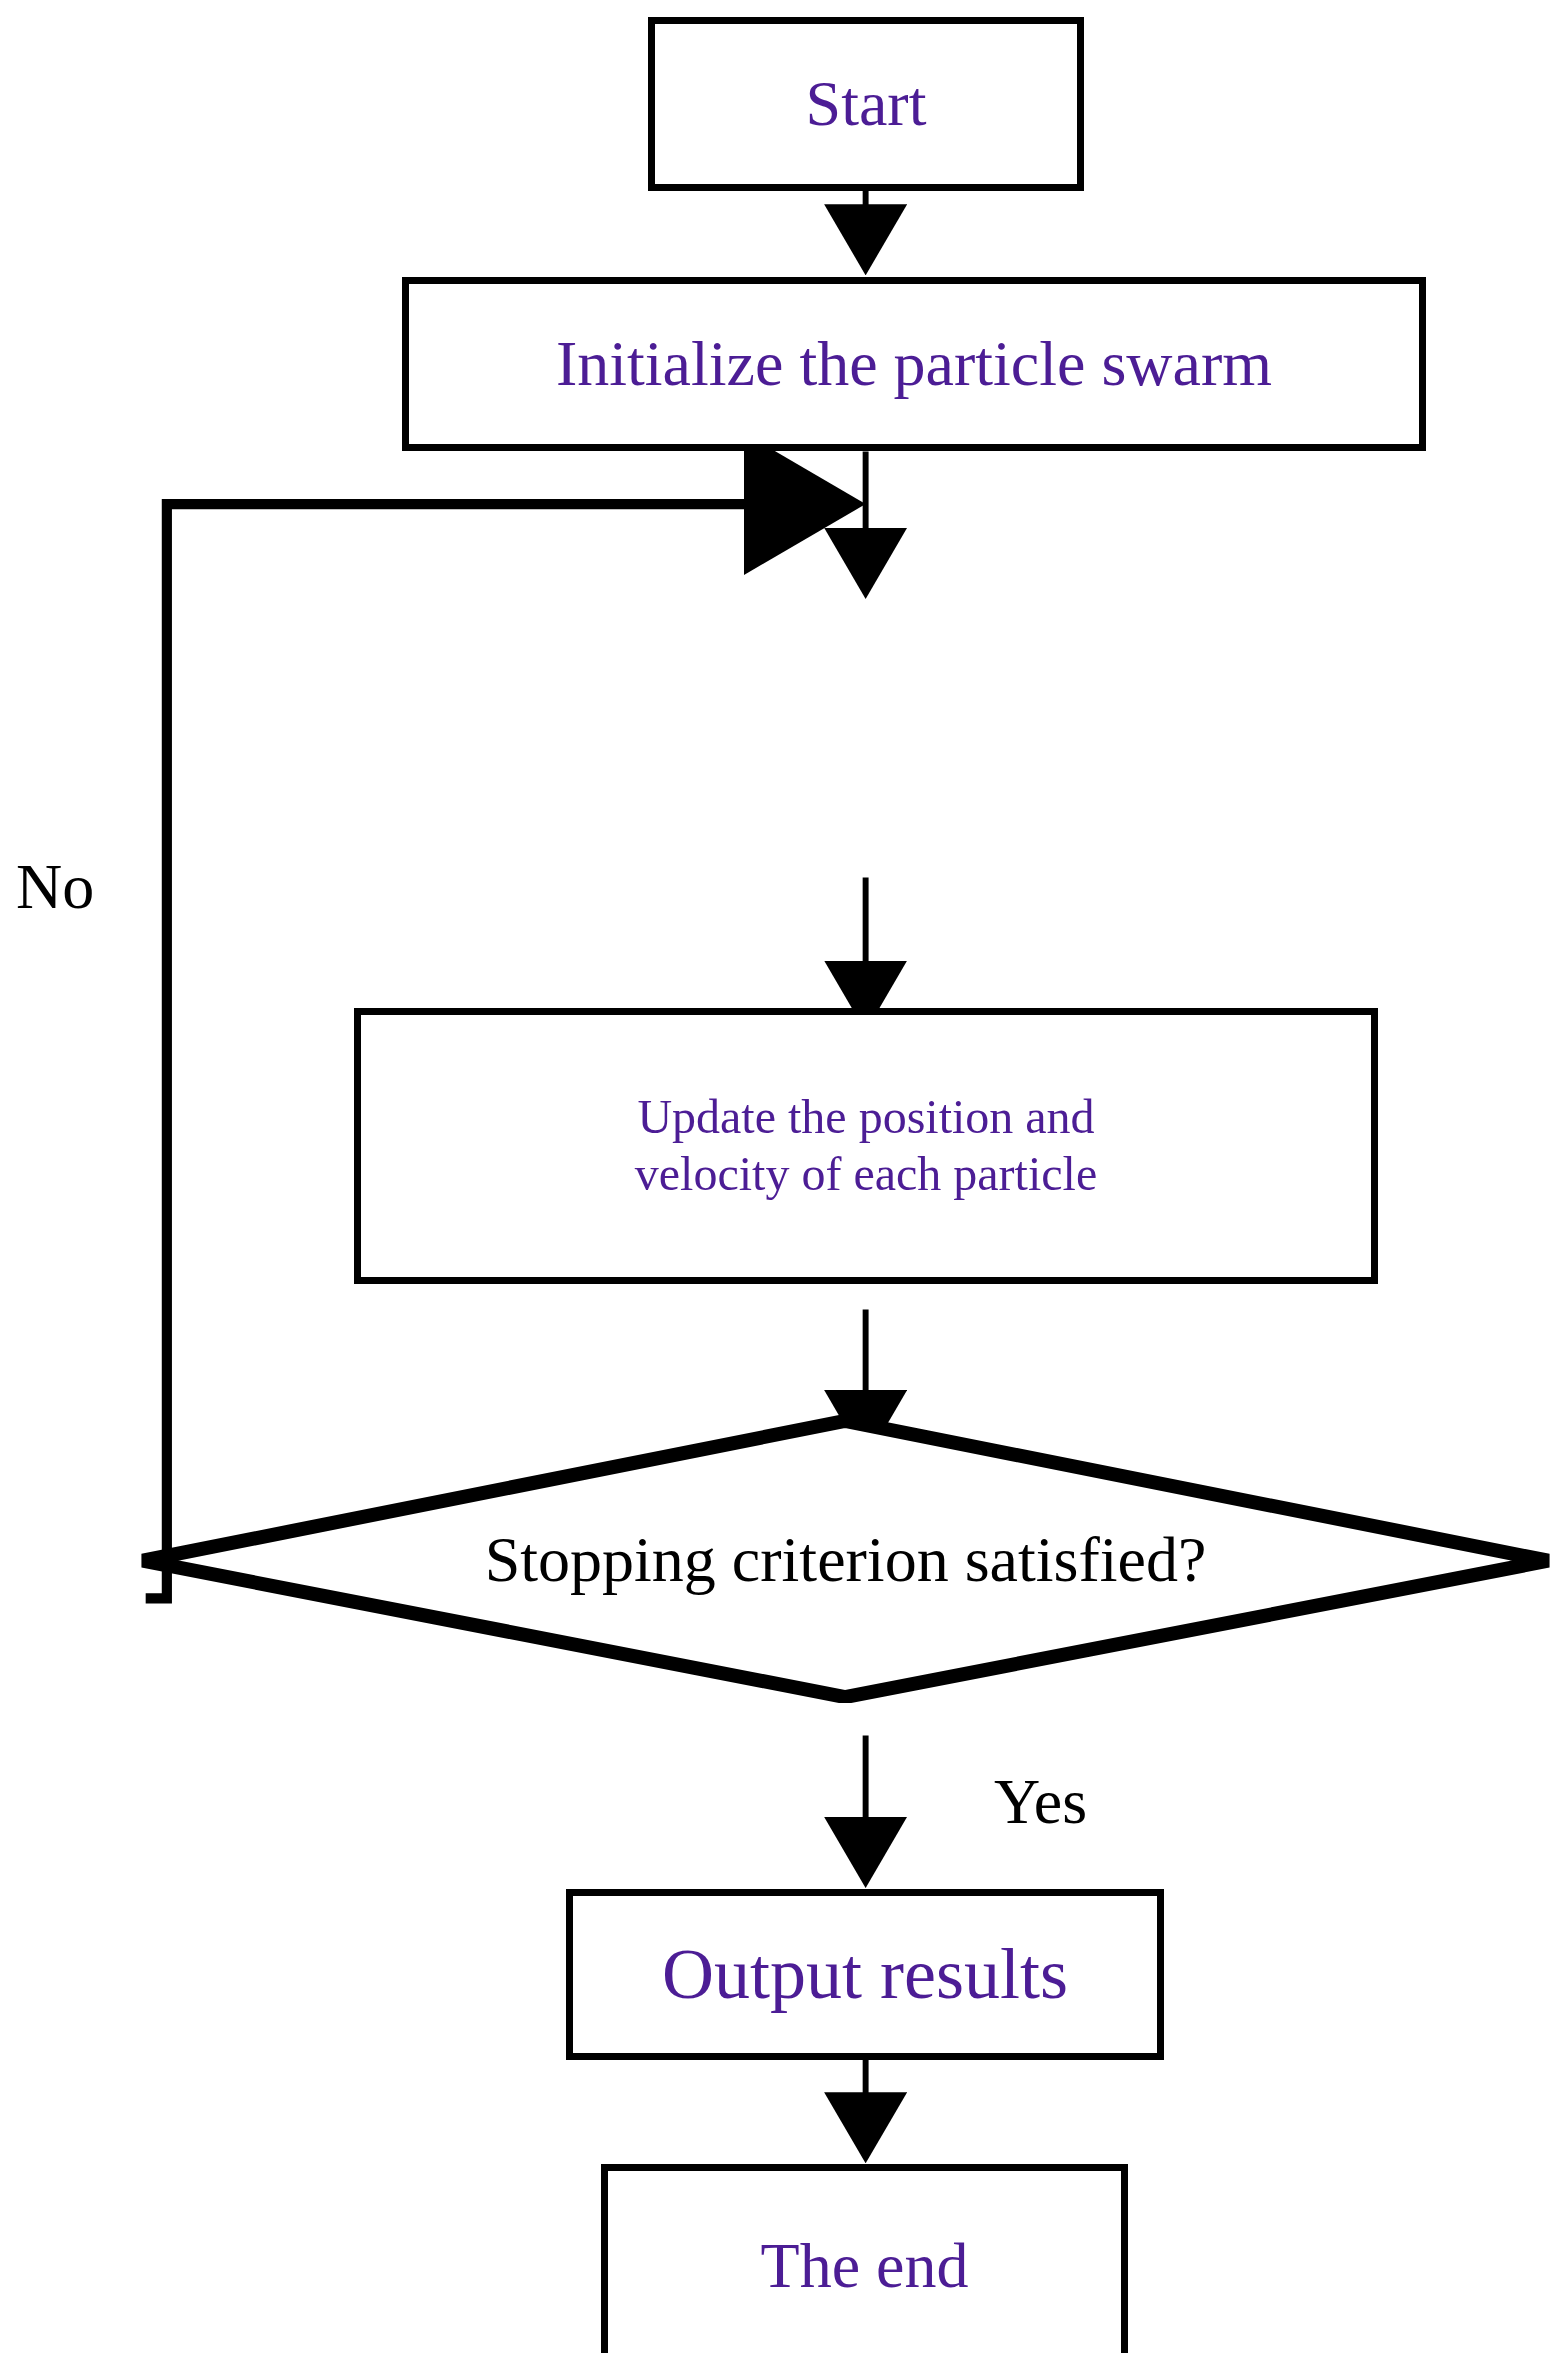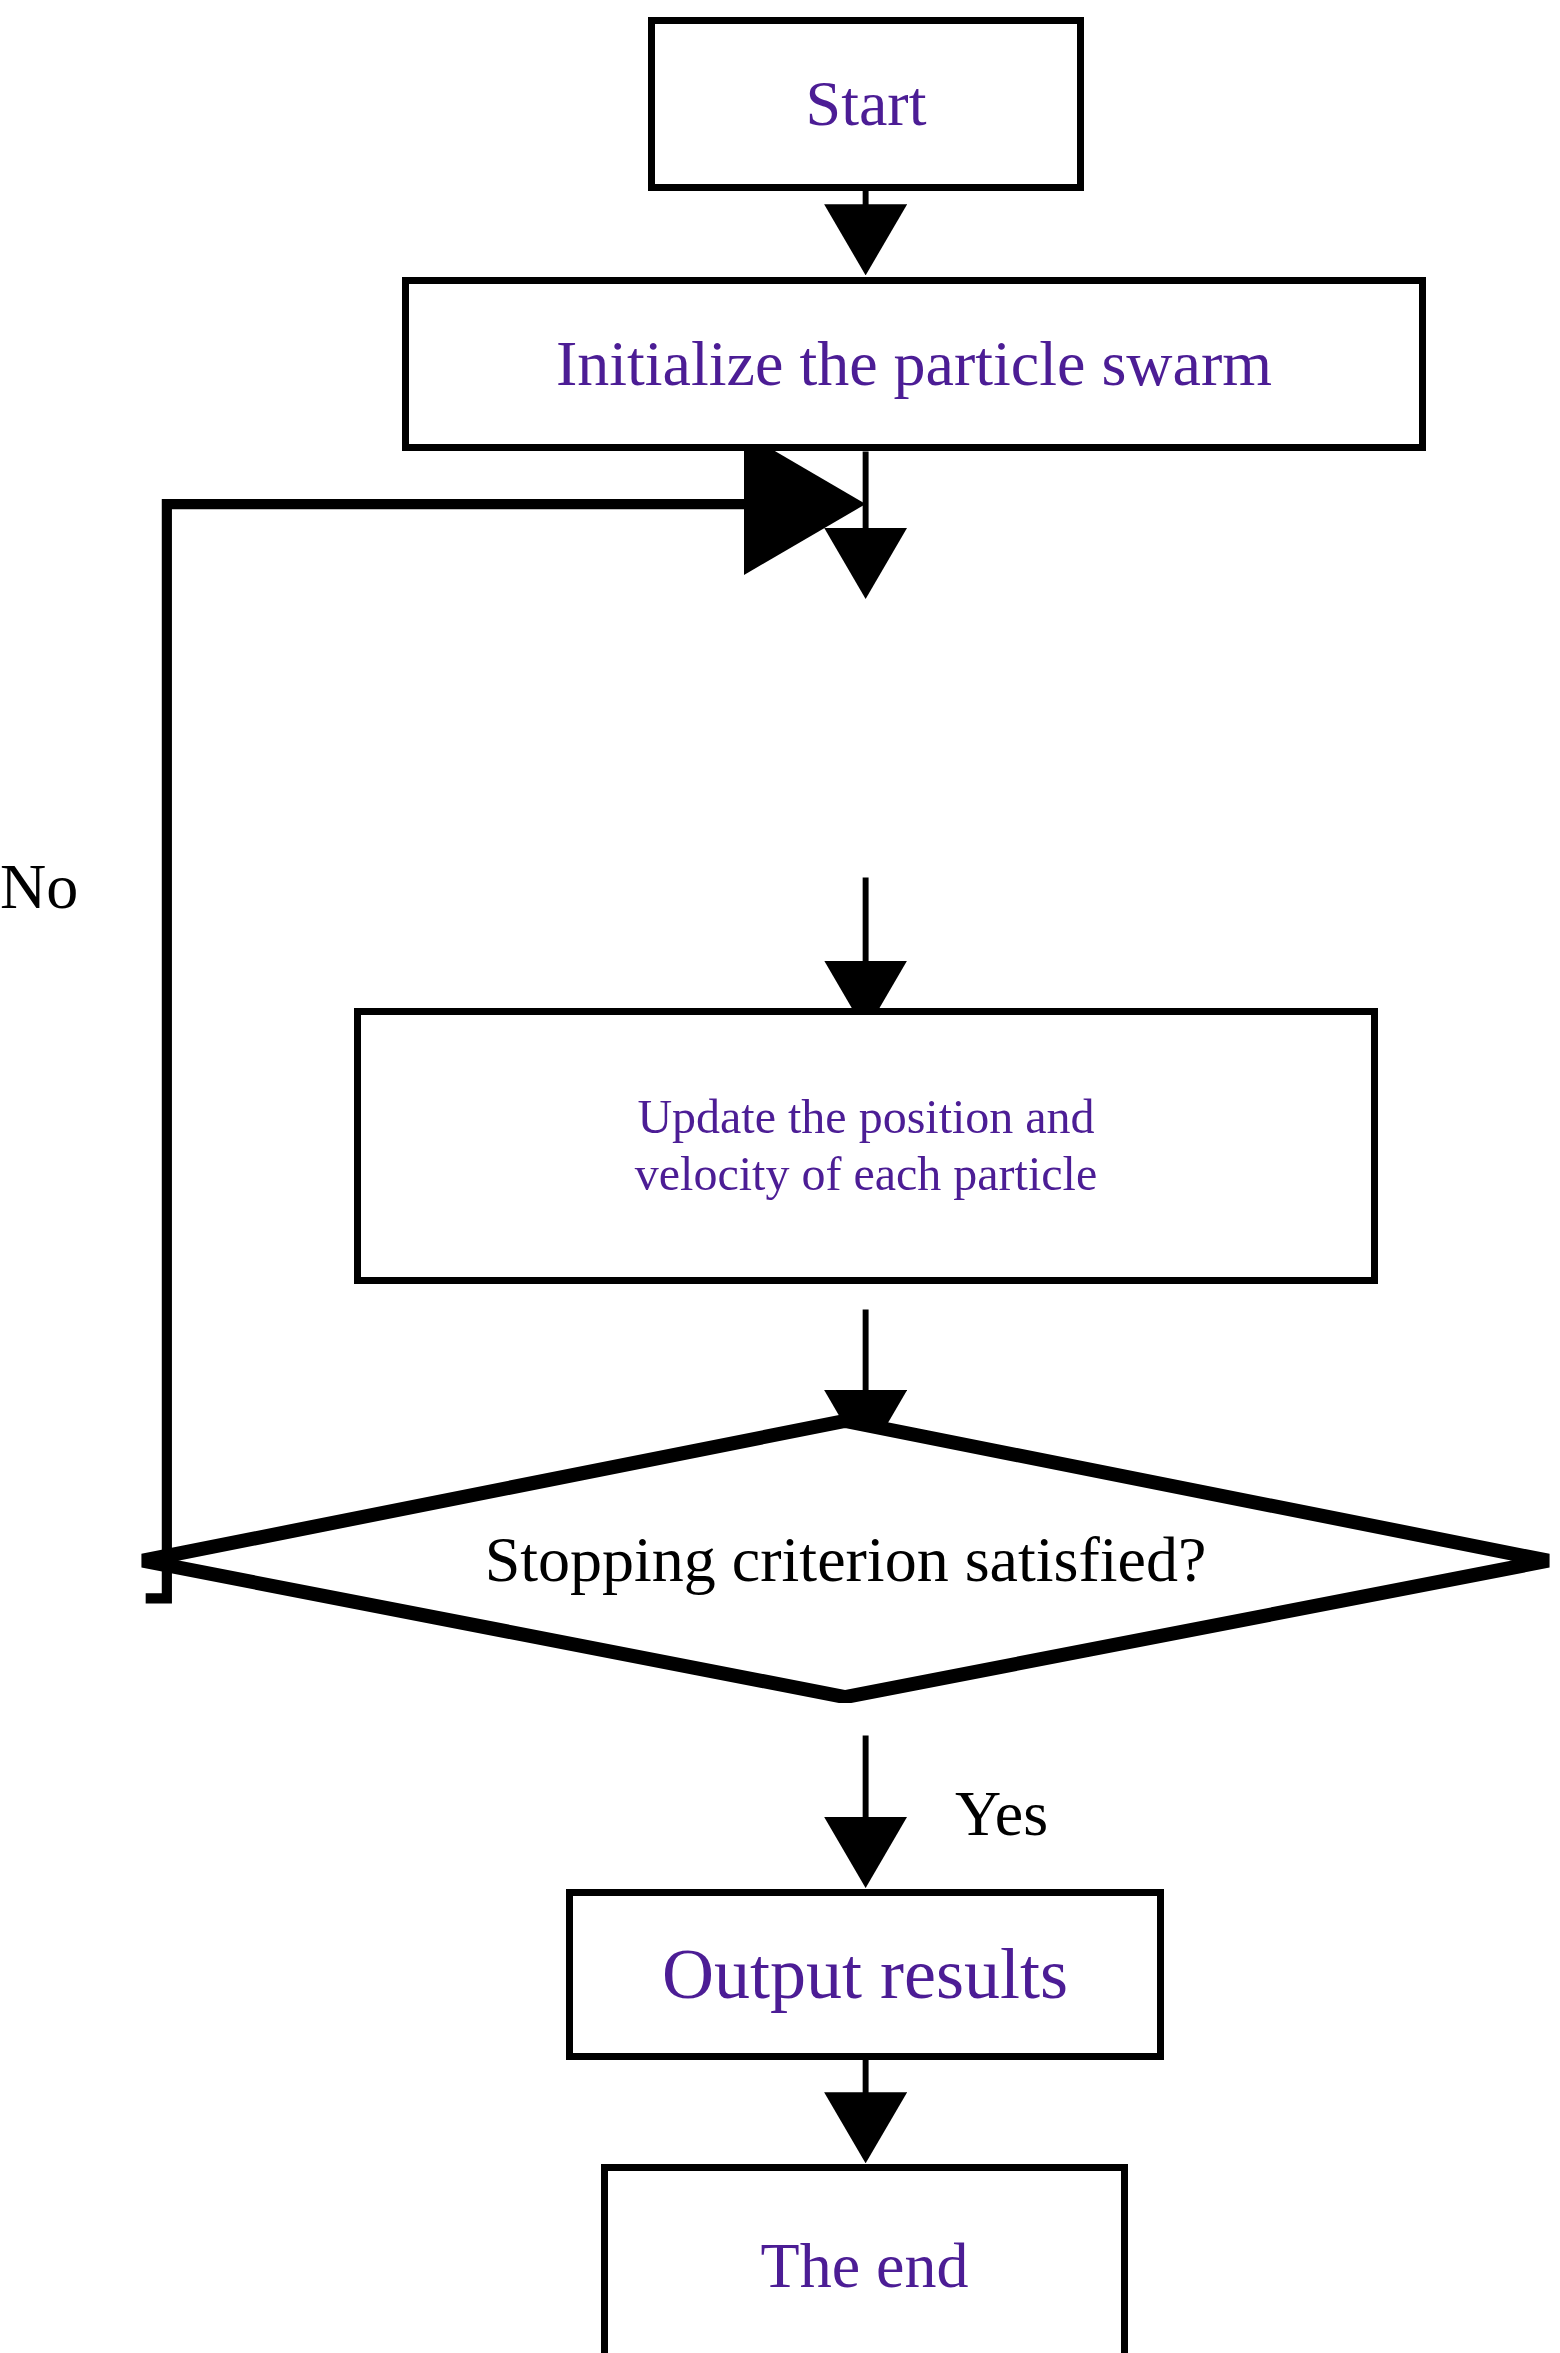--- a/index.html
+++ b/index.html
@@ -60,22 +60,22 @@
     font-family: "Liberation Serif", "DejaVu Serif", serif;
   }
 
   .edge-label {
     position: absolute;
     font-size: 64px;
     color: #000000;
     font-family: "Liberation Serif", "DejaVu Serif", serif;
     line-height: 1;
   }
-  #label-no  { left: 0;   top: 855px; }
-  #label-yes { left: 955px; top: 1770px; margin-top: 12px; }
+  #label-no  { left: 16px;   top: 855px; }
+  #label-yes { left: 994px; top: 1770px; }
 
   #connector-layer {
     position: absolute;
     left: 0; top: 0;
     width: 1561px;
     height: 2354px;
     pointer-events: none;
   }
 </style>
 </head>

